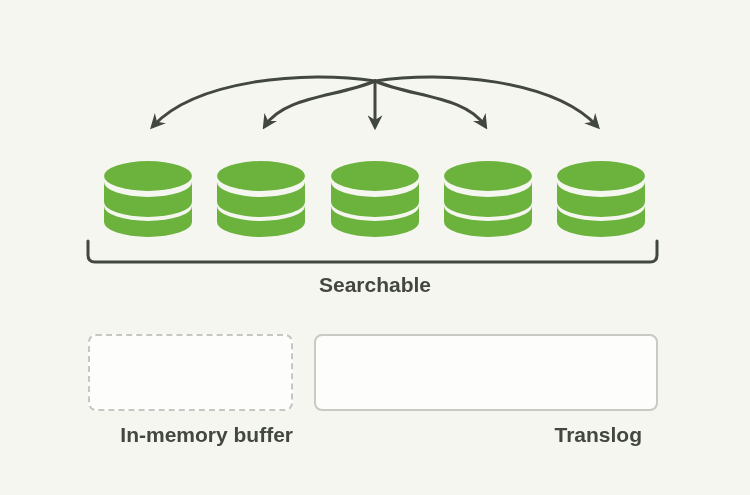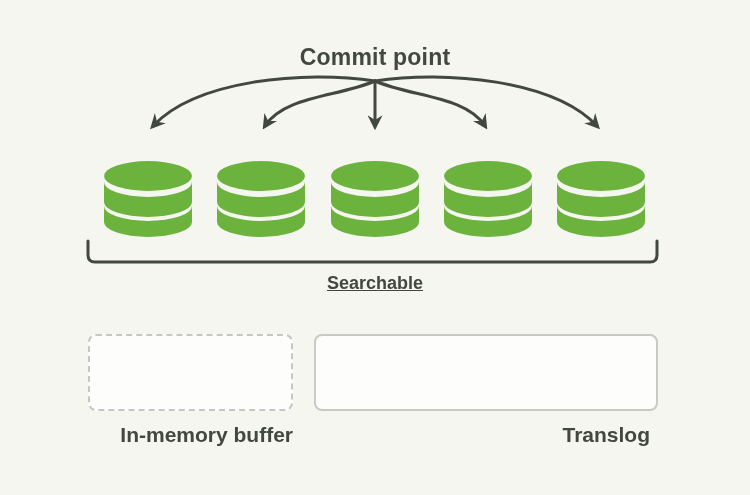--- a/index.html
+++ b/index.html
@@ -55,24 +55,23 @@
     justify-content:space-between;
     align-items:flex-start;
   }
   .cyl{display:block;}
   .cyl ellipse,.cyl path{fill:var(--segment-green);}
   .bracket-label{
     position:absolute;
     left:0; right:0;
     top:273px;
     text-align:center;
-    font-size:18px;
+    font-size:21px;
     font-weight:700;
     color:var(--ink);
-    text-decoration:underline;
   }
   .box{
     position:absolute;
     top:334px;
     height:77px;
     background:var(--box-fill);
     border-radius:8px;
     box-sizing:border-box;
   }
   .buffer-box{
@@ -87,28 +86,27 @@
   }
   .box-label{
     position:absolute;
     top:423px;
     text-align:right;
     font-size:21px;
     font-weight:700;
     color:var(--ink);
   }
   .buffer-label{left:88px;width:205px;}
-  .translog-label{left:306px;width:344px;}
+  .translog-label{left:298px;width:344px;}
 </style>
 </head>
 <body>
 
 <div class="canvas">
 
-  <div class="title">Commit point</div>
 
   <svg class="overlay-svg" viewBox="0 0 750 495">
     <defs>
       <marker id="ah" viewBox="0 0 14 14" refX="10" refY="7" markerWidth="15" markerHeight="15" orient="auto" markerUnits="userSpaceOnUse">
         <path d="M0,0 L14,7 L0,14 L4.5,7 Z" style="fill:var(--ink)"></path>
       </marker>
     </defs>
     <g>
       <path class="stroke" d="M375,81 C305,70 196,80 153,126" marker-end="url(#ah)"></path>
       <path class="stroke" d="M375,81 C338,97 284,96 265,126" marker-end="url(#ah)"></path>

